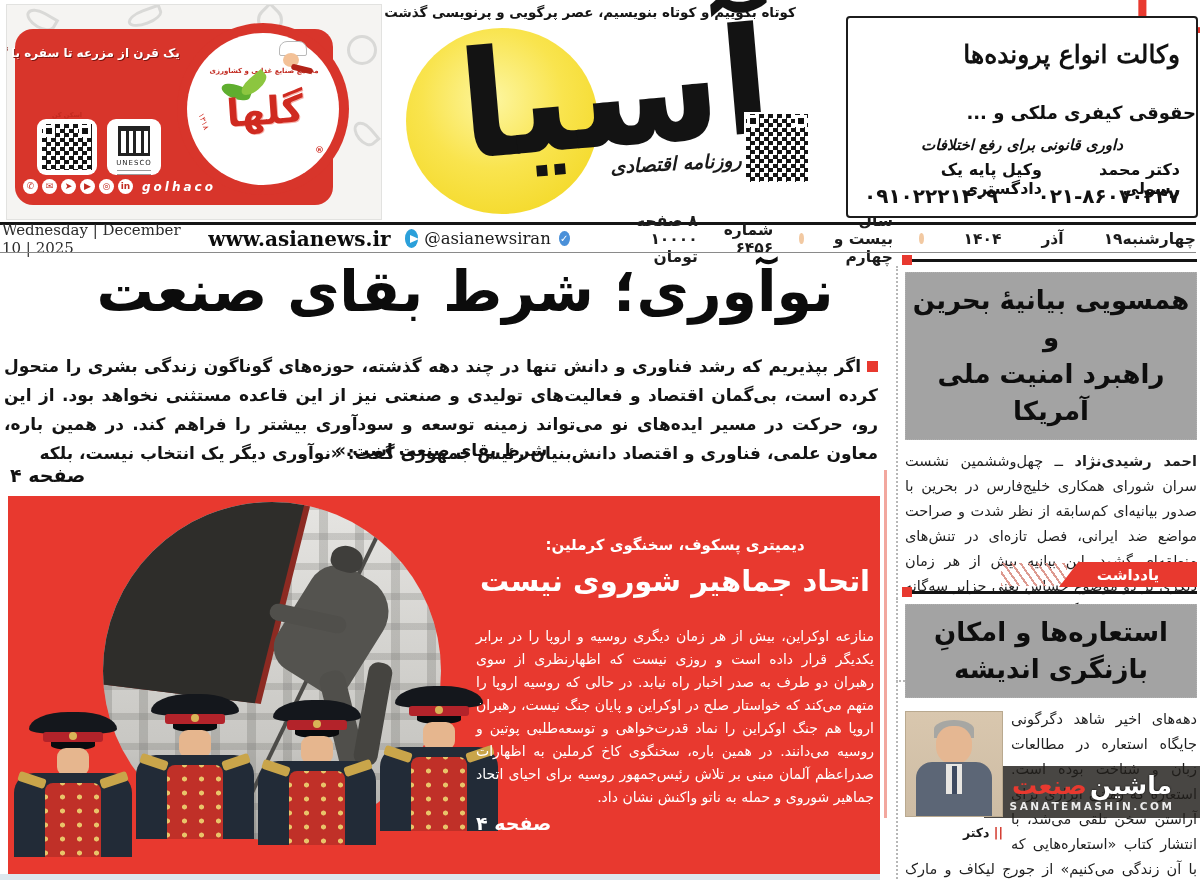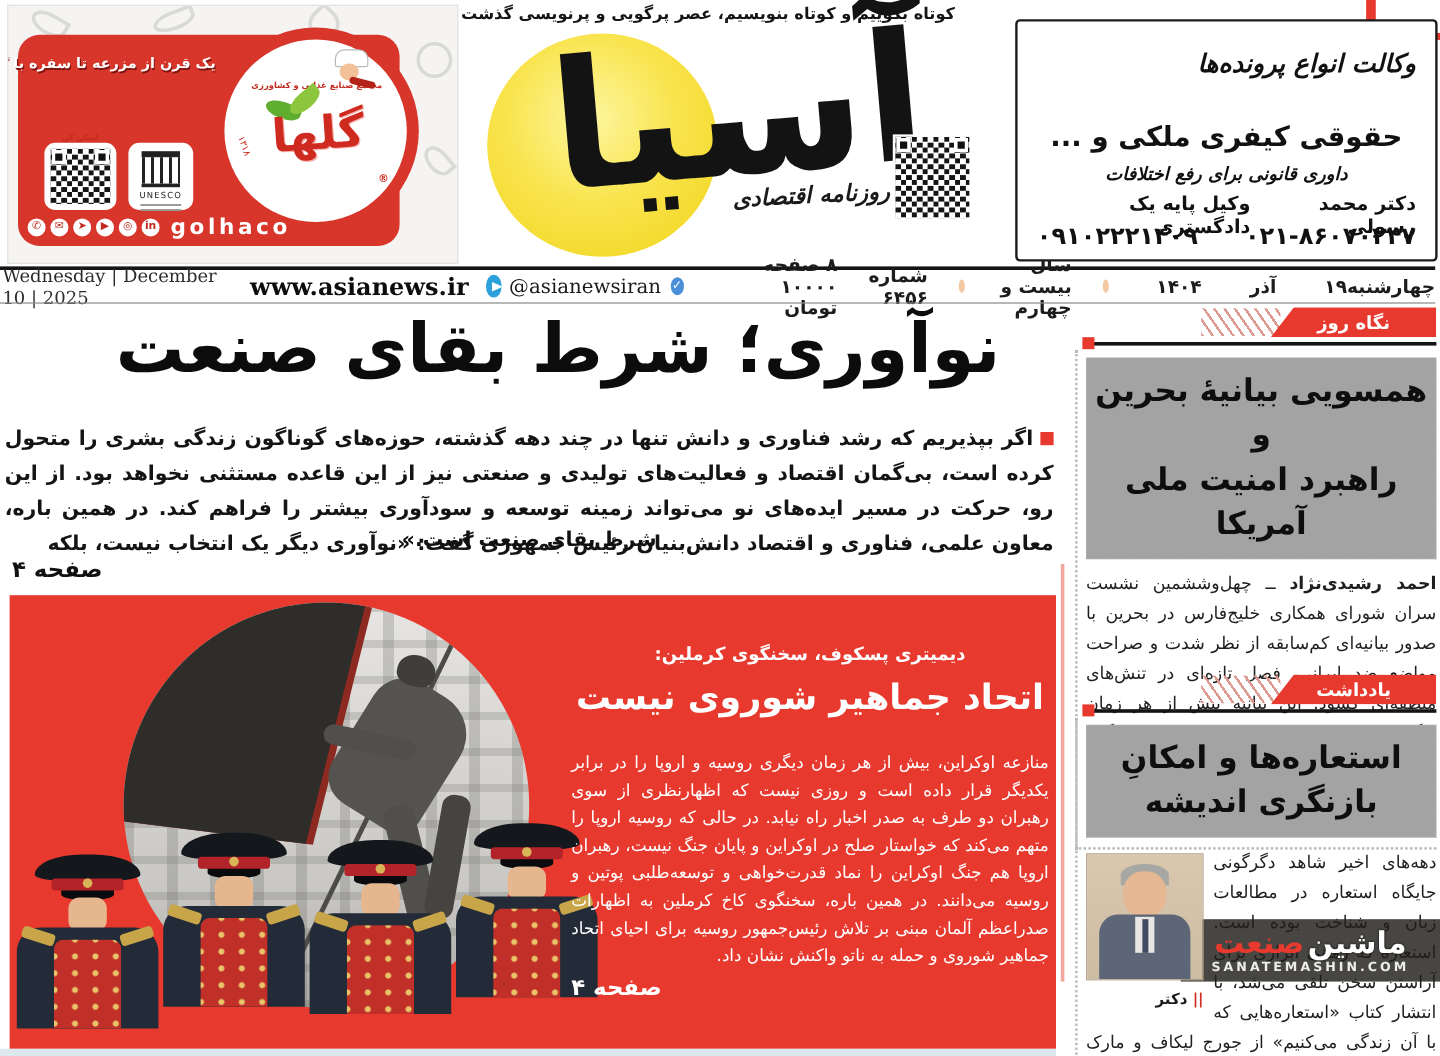--- a/index.html
+++ b/index.html
@@ -29,45 +29,45 @@
   .qr{background:conic-gradient(#151515 25%,#fff 0 50%,#151515 0 75%,#fff 0) 0 0/9px 9px;position:relative;}
   .qr::before,.qr::after{content:"";position:absolute;width:12px;height:12px;background:#111;box-shadow:inset 0 0 0 3px #fff,inset 0 0 0 5px #111;}
   .qr::before{left:1px;top:1px;} .qr::after{right:1px;top:1px;}
   .scan-label{position:absolute;left:32px;top:106px;width:56px;text-align:center;font-size:6.5px;color:#c22a20;font-weight:700;letter-spacing:2px;}
   .temple{margin:7px auto 3px;width:32px;height:22px;background:repeating-linear-gradient(90deg,#222 0 3px,transparent 3px 7.5px);border-top:5px solid #222;border-bottom:3px solid #222;}
   .unesco-word{text-align:center;font-size:7px;font-weight:400;letter-spacing:1px;color:#222;}
   .cap-lines{margin:3px auto 0;width:34px;height:8px;background:repeating-linear-gradient(#9b9b9b 0 1.5px,transparent 1.5px 4px);}
   .golha-social{position:absolute;left:16px;top:174px;display:flex;align-items:center;gap:4px;}
   .soc{width:15px;height:15px;border-radius:50%;background:#fff;color:#c22a20;font-size:9px;font-weight:700;
        display:flex;align-items:center;justify-content:center;line-height:1;}
-  .golha-handle{color:#fff;font-weight:700;font-size:18px;letter-spacing:3px;margin-left:5px;font-family:"DejaVu Sans",sans-serif;}
+  .golha-handle{color:#fff;font-weight:700;font-size:12px;letter-spacing:3px;margin-left:5px;font-family:"DejaVu Sans",sans-serif;font-style:italic;}
   
   .mast-tagline{left:378px;top:4px;width:424px;text-align:center;font-size:13.5px;font-weight:700;color:#151515;}
   .sun{left:406px;top:28px;width:192px;height:186px;border-radius:50%;
        background:radial-gradient(circle at 45% 38%,#fdf6a0 0%,#f9e44e 45%,#f1d417 100%);}
   .mast-title{left:440px;top:2px;width:350px;text-align:center;font-size:148px;font-weight:900;color:#131313;
               transform:rotate(-5deg);line-height:1.25;}
   .mast-sub{left:596px;top:152px;width:160px;font-size:19px;font-weight:700;font-style:italic;color:#1a1a1a;
             transform:rotate(-3deg);text-align:center;}
   .mast-qr{left:744px;top:112px;width:62px;height:68px;border:2px solid #fff;}
   
   .corner-frag{left:1108px;top:-10px;font-size:46px;font-weight:900;color:#e8392f;z-index:0;}
   .legal{left:846px;top:16px;width:348px;height:198px;background:#fff;border:2.5px solid #1c1c1c;border-radius:4px;z-index:1;}
-  .legal-line1{position:absolute;right:16px;top:22px;font-size:21px;font-weight:700;font-style:italic;
+  .legal-line1{position:absolute;right:16px;top:22px;font-size:25px;font-weight:700;
                font-family:"DejaVu Serif",serif;}
   .legal-logo{position:absolute;left:14px;top:12px;width:128px;height:66px;}
   .book{position:absolute;bottom:4px;width:52px;height:34px;border:3px solid #111;background:#fff;}
   .book.bl{left:6px;transform:skewY(10deg);border-right:none;}
   .book.br{left:58px;transform:skewY(-10deg);border-left:none;}
   .scale-pole{position:absolute;left:54px;bottom:26px;width:2.5px;height:22px;background:#111;}
   .scale-beam{position:absolute;left:41px;bottom:44px;width:29px;height:2.5px;background:#111;}
   .scale-pan{position:absolute;bottom:36px;width:0;height:0;border-left:6px solid transparent;border-right:6px solid transparent;border-top:7px solid #111;}
   .legal-caption{position:absolute;left:66px;top:-2px;width:70px;font-size:7.5px;font-style:italic;text-align:center;line-height:1.3;}
   .legal-reg{position:absolute;left:10px;top:14px;font-size:6.5px;transform:rotate(-90deg);transform-origin:left top;}
-  .legal-line2{position:absolute;left:0;top:84px;width:100%;text-align:center;font-size:23px;font-weight:900;}
+  .legal-line2{position:absolute;left:0;top:84px;width:100%;font-size:18px;font-weight:900;}
   .legal-line3{position:absolute;left:0;top:118px;width:100%;text-align:center;font-size:15px;font-weight:700;font-style:italic;font-family:"DejaVu Serif",serif;}
   .legal-row{position:absolute;left:0;width:100%;display:flex;justify-content:space-between;padding:0 16px;box-sizing:border-box;font-weight:900;}
   .legal-names{top:142px;font-size:16px;}
   .legal-phones{top:166px;font-size:20px;letter-spacing:1px;}
   
   .rule-top{left:0;top:222px;width:1196px;height:2.5px;background:#151515;}
   .rule-bot{left:0;top:252px;width:1196px;height:1px;background:#8a8a8a;}
   .dateline{left:2px;top:227px;width:1194px;height:23px;display:flex;align-items:center;}
   .date-en{font-family:"DejaVu Serif",serif;font-size:15px;color:#2c2c2c;}
   .website{font-family:"DejaVu Serif",serif;font-size:20px;font-weight:600;color:#0d0d0d;margin-left:22px;}
@@ -304,24 +304,20 @@
     <div class="k-headline">اتحاد جماهیر شوروی نیست</div>
     <div class="k-body">منازعه اوکراین، بیش از هر زمان دیگری روسیه و اروپا را در برابر یکدیگر قرار داده است و روزی نیست که اظهارنظری از سوی رهبران دو طرف به صدر اخبار راه نیابد. در حالی که روسیه اروپا را متهم می‌کند که خواستار صلح در اوکراین و پایان جنگ نیست، رهبران اروپا هم جنگ اوکراین را نماد قدرت‌خواهی و توسعه‌طلبی پوتین و روسیه می‌دانند. در همین باره، سخنگوی کاخ کرملین به اظهارات صدراعظم آلمان مبنی بر تلاش رئیس‌جمهور روسیه برای احیای اتحاد جماهیر شوروی و حمله به ناتو واکنش نشان داد.</div>
     <div class="k-pageref">صفحه ۴</div>
   </div>
 </div>
 <div class="abs bottom-strip"></div>
 
 <div class="abs pink-line"></div>
 
 <div class="abs sec sec1">
-  <div class="tab-row">
-    <div class="hatch"></div>
-    <div class="tab" dir="rtl">نگاه روز</div>
-  </div>
   <div class="sec-rule"></div>
   <div class="sec-inner">
     <div class="headline-box rtl">
       <div>همسویی بیانیۀ بحرین و</div>
       <div>راهبرد امنیت ملی آمریکا</div>
     </div>
     <div class="sec-body rtl"><b>احمد رشیدی‌نژاد</b> <span>ــ چهل‌وششمین نشست سران شورای همکاری خلیج‌فارس در بحرین با صدور بیانیه‌ای کم‌سابقه از نظر شدت و صراحت مواضع ضد ایرانی، فصل تازه‌ای در تنش‌های منطقه‌ای گشود. این بیانیه بیش از هر زمان دیگری بر دو موضوع حساس یعنی جزایر سه‌گانه ابوموسی، تنب بزرگ و تنب کوچک و همچنین میدان گازی آرش یا همان الدره تمرکز داشت.</span></div>
     <div class="sec-pageref rtl">صفحه ۴</div>
   </div>
 </div>

